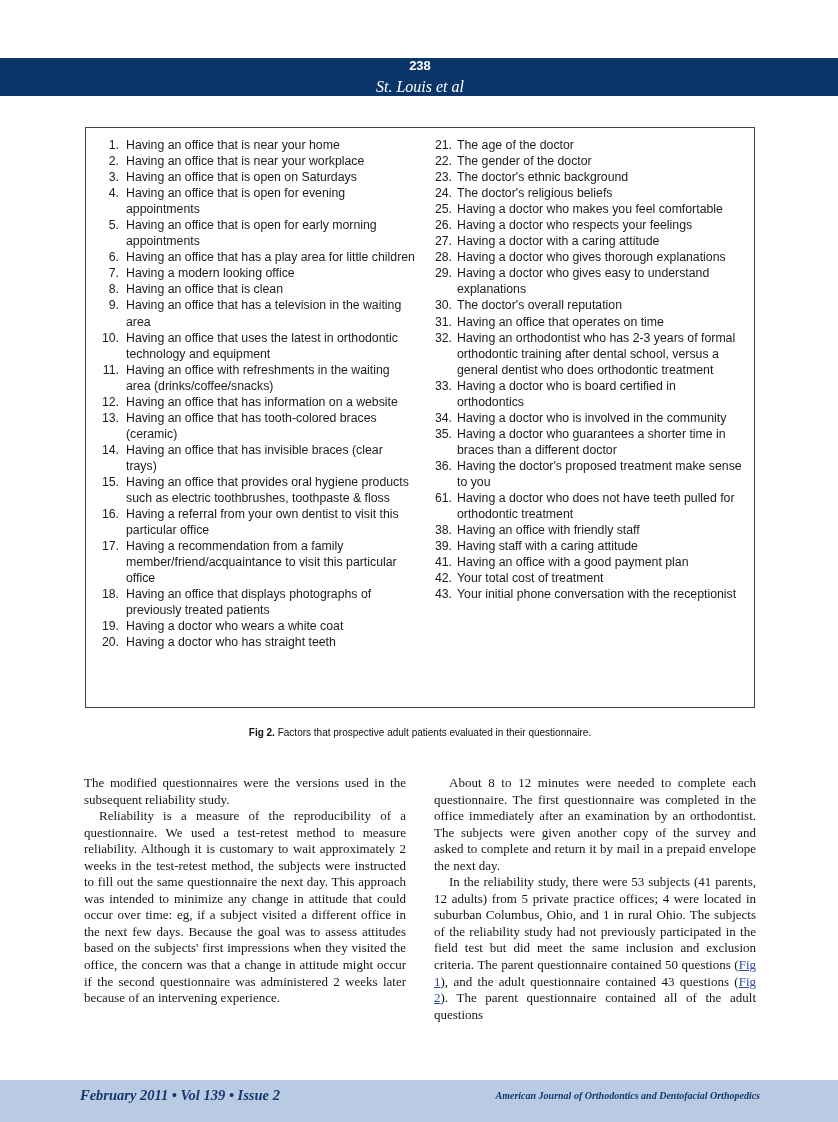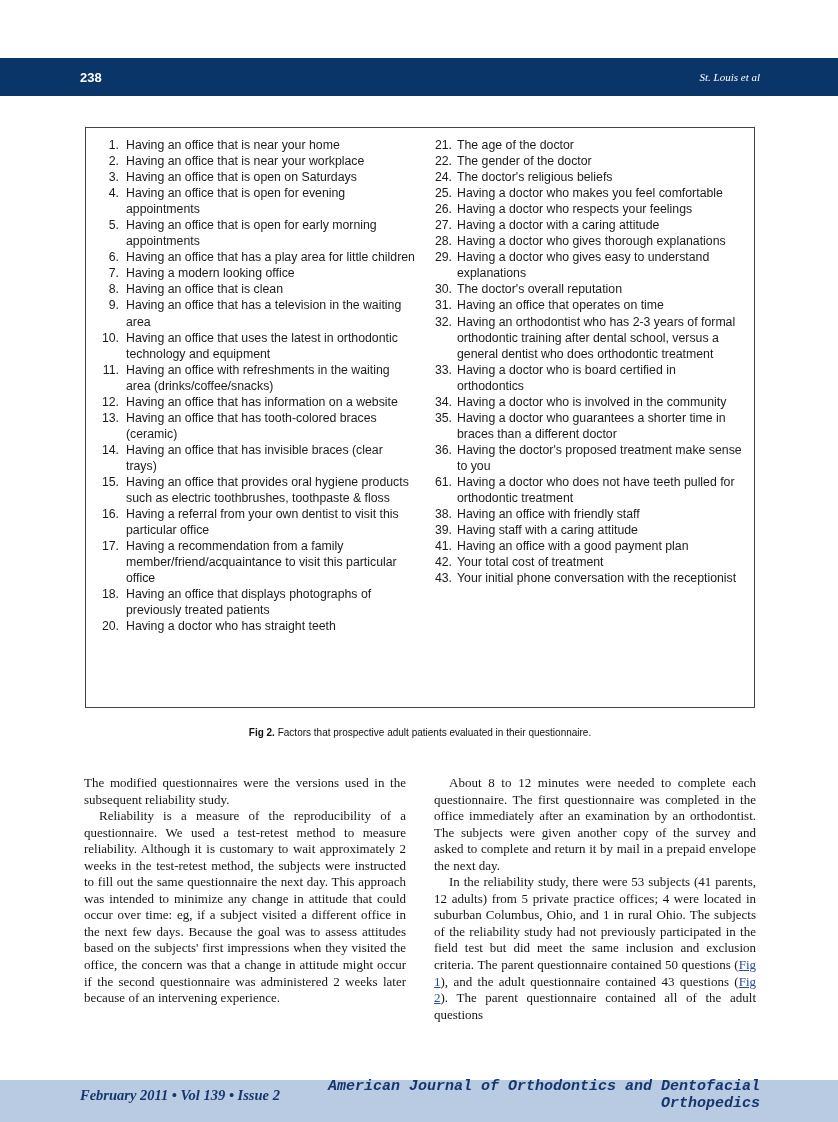--- a/index.html
+++ b/index.html
@@ -21,33 +21,34 @@
     left: 0;
     top: 58px;
     width: 838px;
     height: 38px;
     background: #0a3569;
     display: flex;
     align-items: center;
     justify-content: space-between;
     box-sizing: border-box;
     padding: 0 78px 0 80px;
+    flex-direction: column;
   }
   .running-head .page-no {
     color: #ffffff;
     font-family: "Liberation Sans", sans-serif;
     font-weight: bold;
     font-size: 13px;
     letter-spacing: 0px;
   }
   .running-head .authors {
     color: #ffffff;
     font-family: "Liberation Serif", serif;
     font-style: italic;
-    font-size: 11px;
+    font-size: 16px;
   }
 
   
   .figure-box {
     position: absolute;
     left: 85px;
     top: 127px;
     width: 670px;
     height: 581px;
     border: 1.2px solid #444444;
@@ -152,24 +153,24 @@
   .footer-bar .issue {
     color: #15366d;
     font-family: "Liberation Serif", serif;
     font-style: italic;
     font-weight: bold;
     font-size: 14.5px;
     width: 300px;
   }
   .footer-bar .journal {
     color: #15366d;
-    font-family: Liberation Mono, monospace;
+    font-family: Liberation Serif, serif;
     font-style: italic;
     font-weight: bold;
-    font-size: 15px;
+    font-size: 10px;
     flex: 1 1 auto;
     text-align: right;
   }
 </style>
 </head>
 <body>
 
 <div class="running-head">
   <span class="page-no">238</span>
   <span class="authors">St. Louis et al</span>
@@ -245,34 +246,42 @@
           </li>
           <li>
             <span class="num">17.</span>
             <span class="txt">Having a recommendation from a family member/friend/acquaintance to visit this particular office</span>
           </li>
           <li>
             <span class="num">18.</span>
             <span class="txt">Having an office that displays photographs of previously treated patients</span>
           </li>
           <li>
+            <span class="num">19.</span>
+            <span class="txt">Having a doctor who wears a white coat</span>
+          </li>
+          <li>
             <span class="num">20.</span>
             <span class="txt">Having a doctor who has straight teeth</span>
           </li>
         </ol>
     </div>
     <div class="fig-col right">
       <ol class="factor-list" id="list-right">
           <li>
             <span class="num">21.</span>
             <span class="txt">The age of the doctor</span>
           </li>
           <li>
             <span class="num">22.</span>
             <span class="txt">The gender of the doctor</span>
+          </li>
+          <li>
+            <span class="num">23.</span>
+            <span class="txt">The doctor's ethnic background</span>
           </li>
           <li>
             <span class="num">24.</span>
             <span class="txt">The doctor's religious beliefs</span>
           </li>
           <li>
             <span class="num">25.</span>
             <span class="txt">Having a doctor who makes you feel comfortable</span>
           </li>
           <li>

